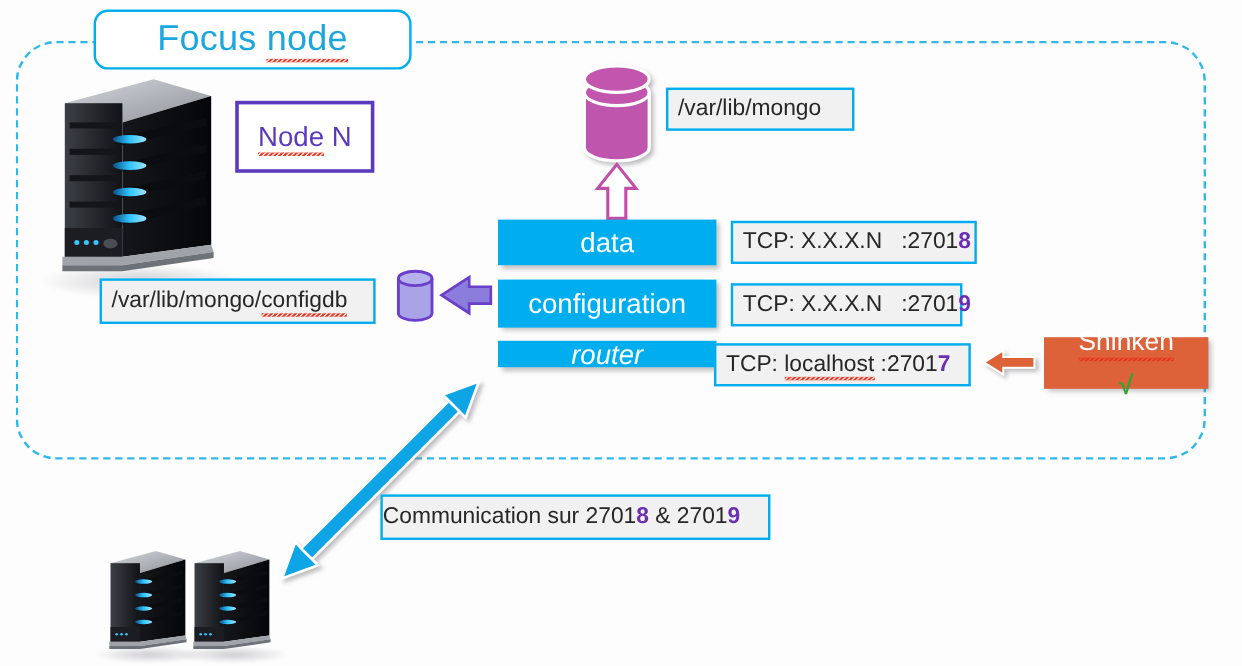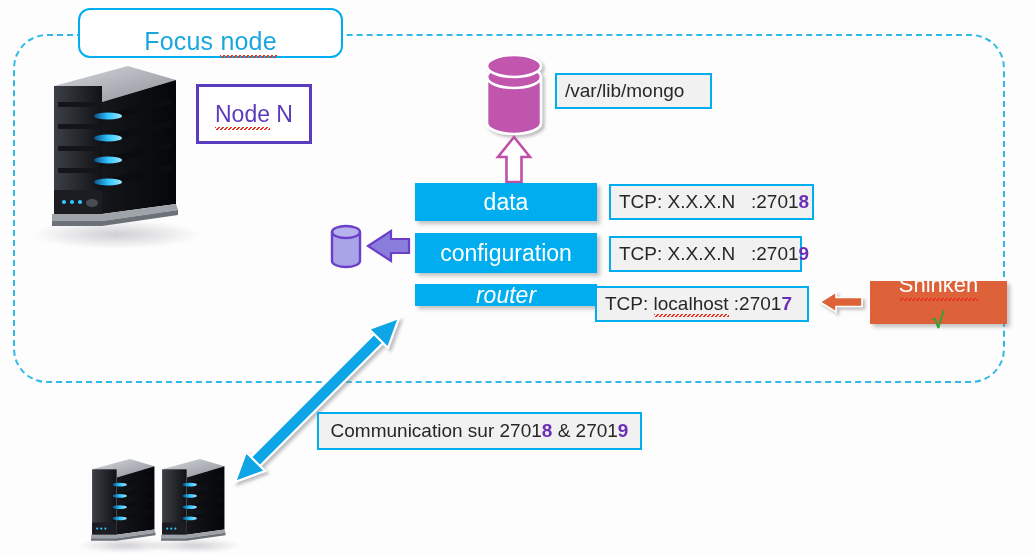--- a/index.html
+++ b/index.html
@@ -28,23 +28,23 @@
 
   
   .focus-title{
     position:absolute;
     left:78px; top:8px;
     width:265px; height:50px;
     background:#ffffff;
     border:2px solid #00aeef;
     border-radius:12px;
     box-sizing:border-box;
-    display:flex; align-items:flex-end; justify-content:center;
+    display:flex; align-items:center; justify-content:center;
     color:#1ba7dd;
-    font-size:25px;
+    font-size:30px;
     letter-spacing:.2px;
   }
   .sq{
     background-image:repeating-linear-gradient(135deg,
       #e8311b 0 1.3px, rgba(0,0,0,0) 1.3px 2.6px);
     background-repeat:repeat-x;
     background-size:4px 3px;
     background-position:0 100%;
     padding-bottom:3px;
   }
@@ -91,21 +91,21 @@
     position:absolute;
     background:#f1f1f1;
     border:2px solid #00aeef;
     box-sizing:border-box;
     display:flex;align-items:center;
     padding-left:8px;
     color:#272727;
     font-size:19px;
     white-space:nowrap;
   }
-  .info.center{justify-content:center;padding-left:0;}
+  .info.center{padding-left:0;}
   .port{color:#6b2fb5;font-weight:bold;}
 
   
   .shinken{
     position:absolute;
     left:870px; top:281px;
     width:137px; height:43px;
     background:#dd6239;
     display:flex;align-items:center;justify-content:center;
     gap:7px;
@@ -298,20 +298,23 @@
                L260,466 L246,452 L235,482
                L265,471 L251,457
                L374,334 L388,348 Z" fill="#0ba5e6" stroke="#ffffff" stroke-width="2.2" stroke-linejoin="miter"></path>
     </g>
   </svg>
 
   <div class="info" style="left:555px;top:73px;width:157px;height:36px;">
     <span>/var/lib/mongo</span>
   </div>
 
+  <div class="info" style="left:83px;top:232px;width:230px;height:38px;">
+    <span>/var/lib/mongo/<span class="sq">configdb</span></span>
+  </div>
 
   <div class="svc" style="left:415px;top:183px;width:182px;height:38px;">
     <span>data</span>
   </div>
   <div class="svc" style="left:415px;top:233px;width:182px;height:40px;">
     <span>configuration</span>
   </div>
   <div class="svc" style="left:415px;top:284px;width:182px;height:22px;font-style:italic;">
     <span>router</span>
   </div>

